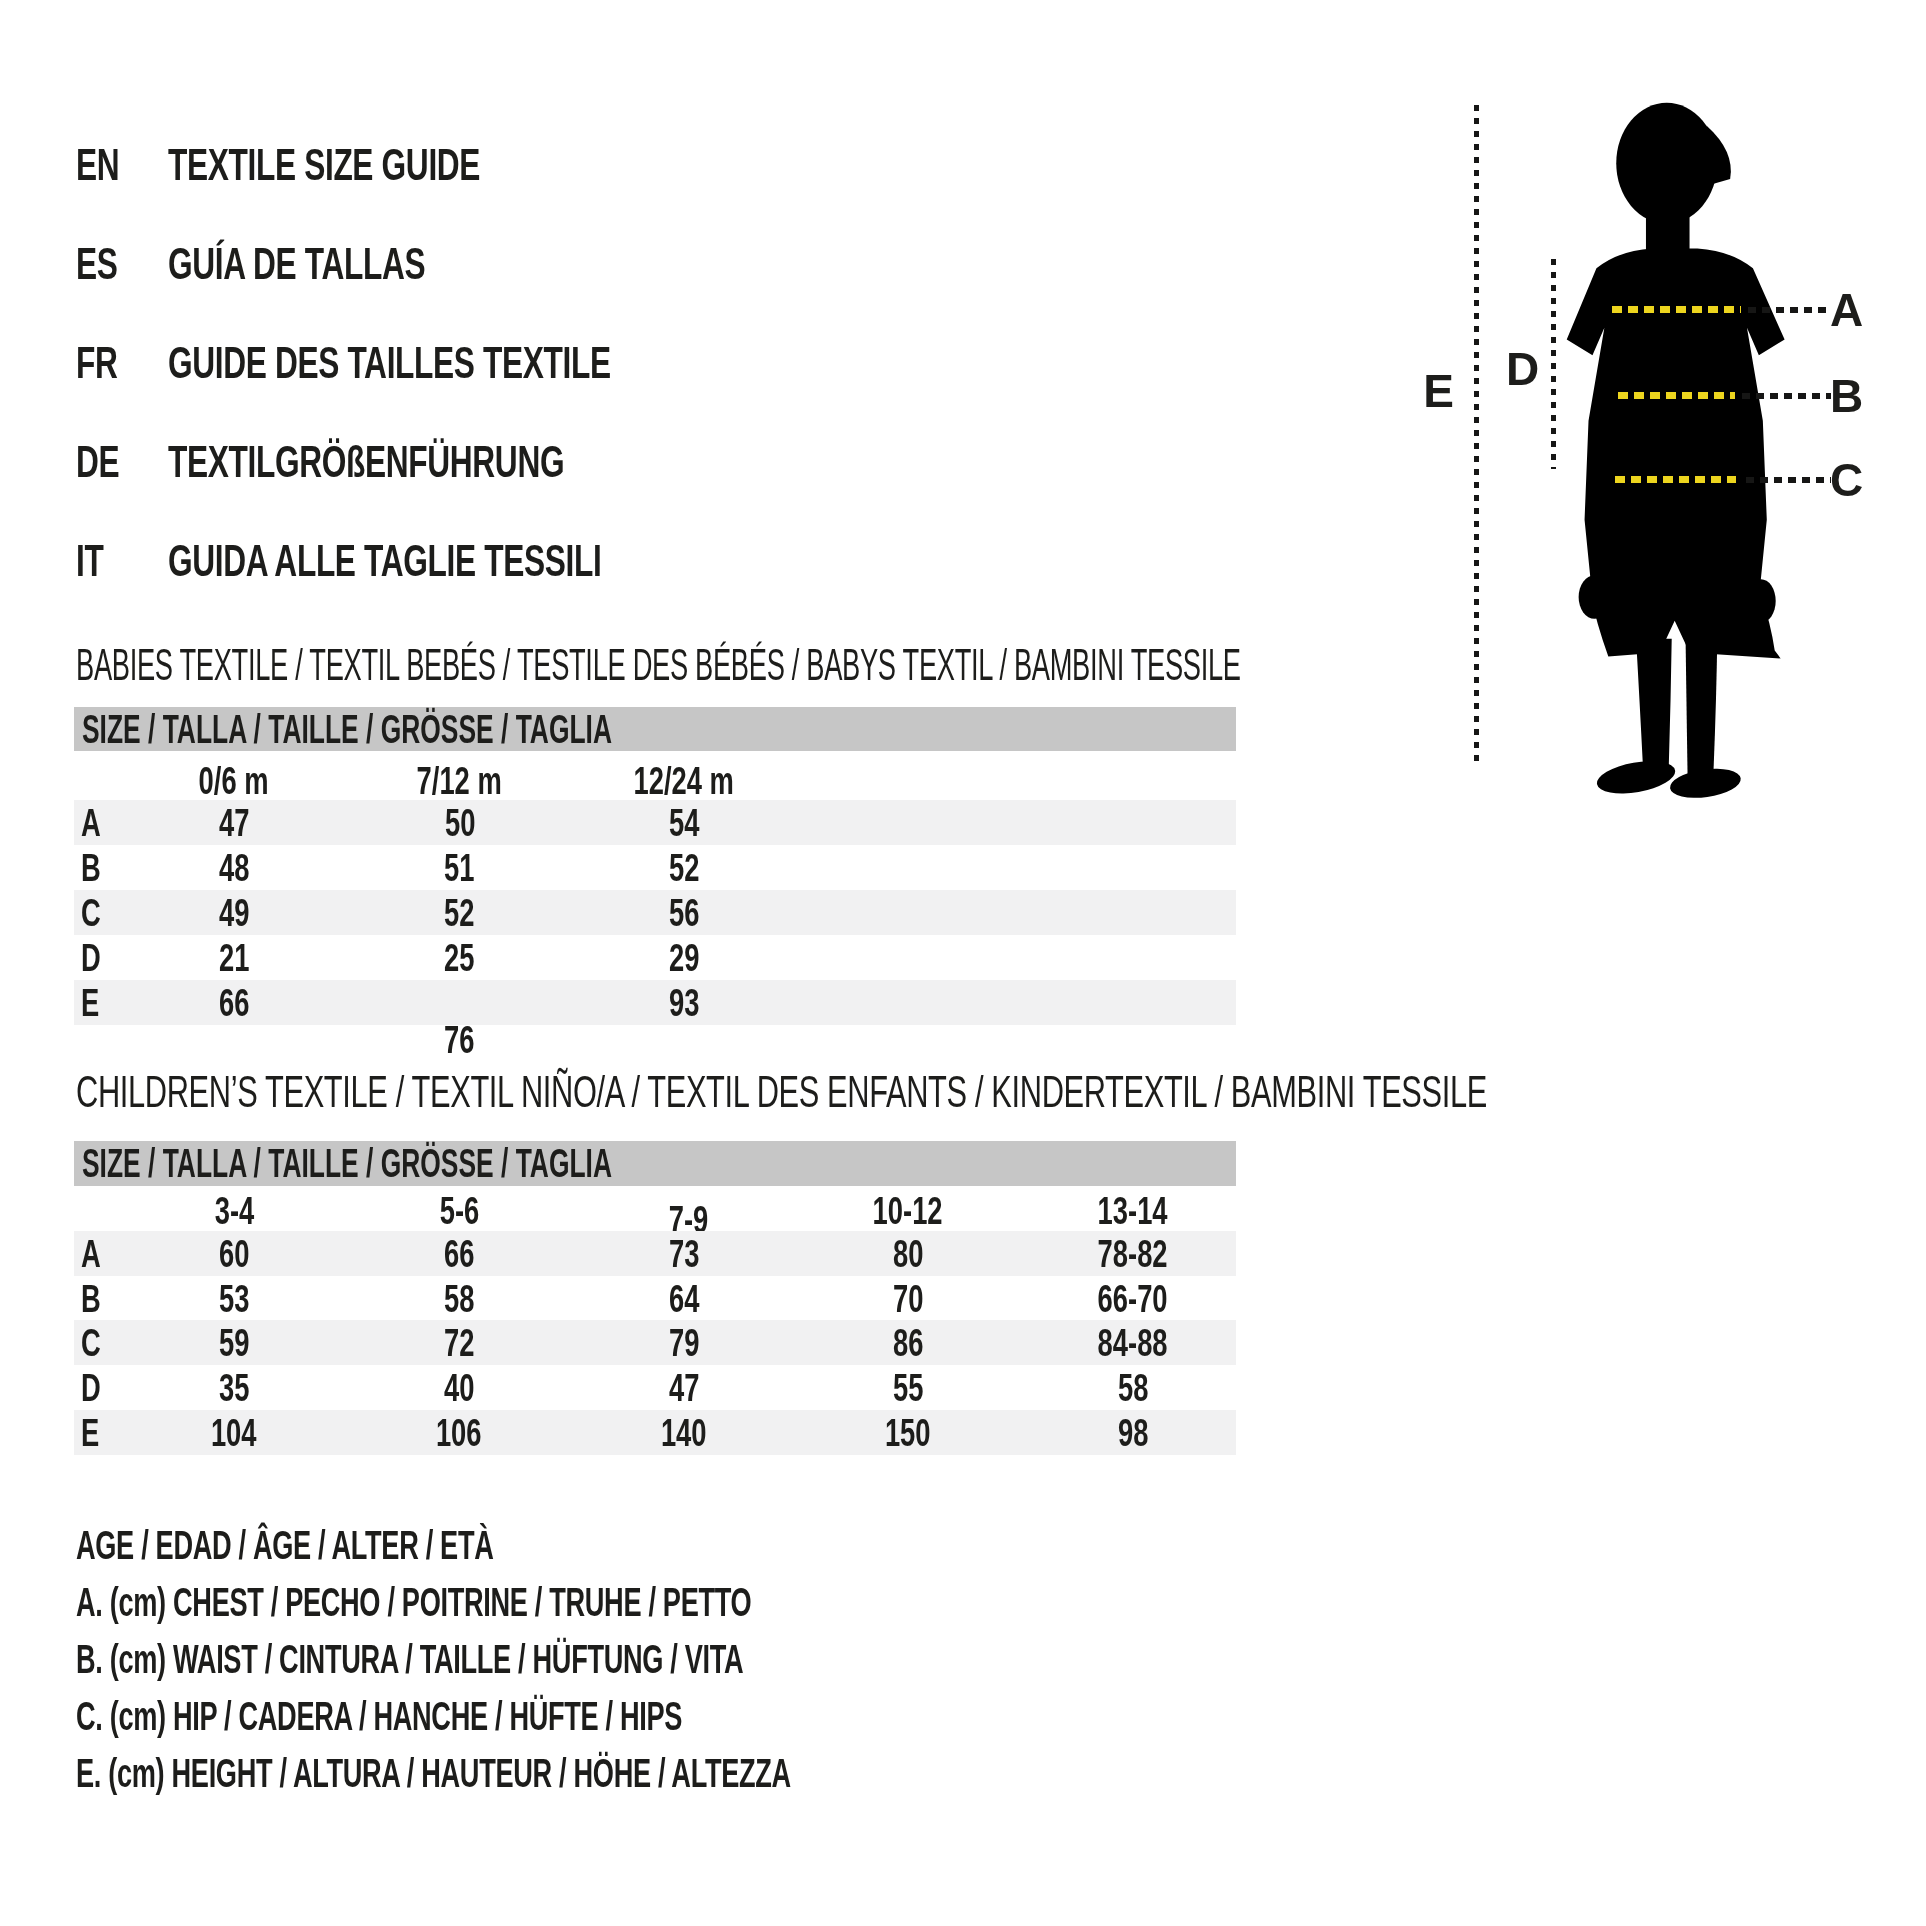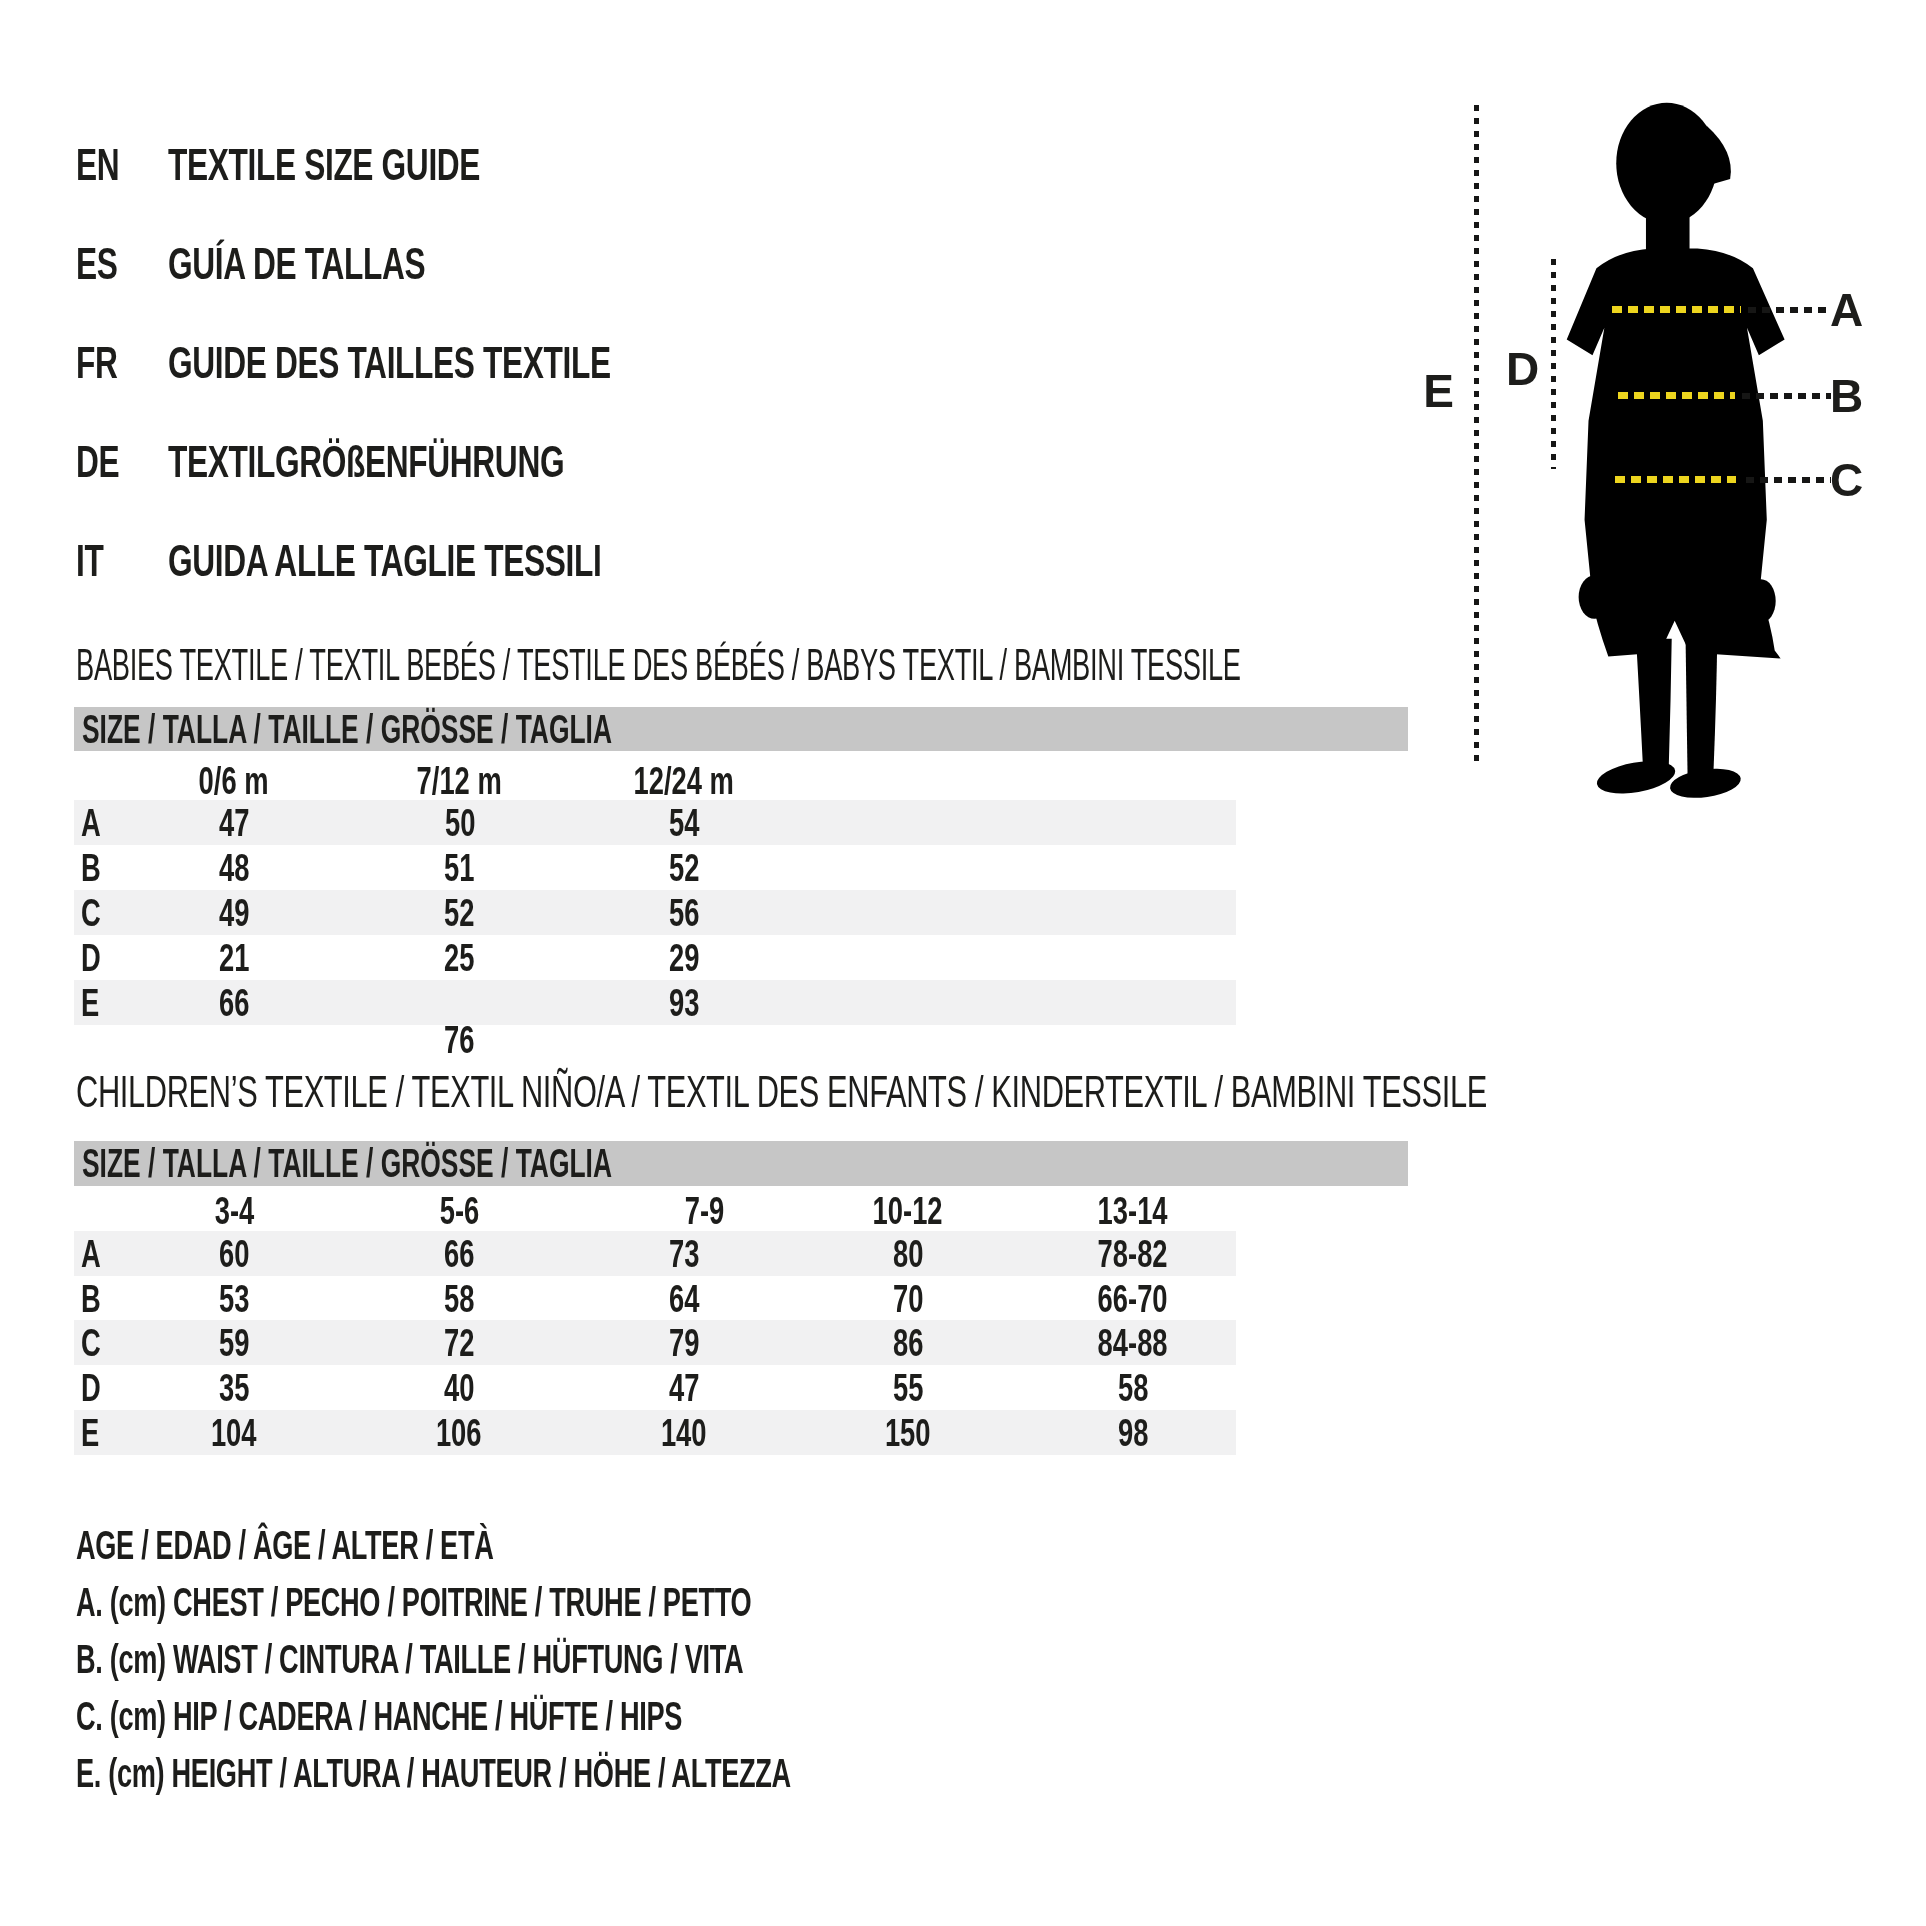--- a/index.html
+++ b/index.html
@@ -32,21 +32,21 @@
   .hdark.c{left:1746px;top:477px;width:85px;}
   .figlabel{position:absolute;font-size:46px;font-weight:700;line-height:46px;letter-spacing:-1px;}
   .figlabel.la{left:1830px;top:287px;}
   .figlabel.lb{left:1830px;top:373px;}
   .figlabel.lc{left:1830px;top:457px;}
   .figlabel.ld{left:1497px;top:346px;width:50px;text-align:center;}
   .figlabel.le{left:1413px;top:368px;width:50px;text-align:center;}
 
   
   .section-title{position:absolute;left:76px;font-size:44px;font-weight:400;line-height:42px;letter-spacing:-0.5px;}
-  .size-bar{position:absolute;left:74px;width:1334px;background:#c6c6c6;display:flex;align-items:center;}
+  .size-bar{position:absolute;left:74px;width:1162px;background:#c6c6c6;display:flex;align-items:center;}
   .size-bar .cx{margin-left:8px;font-size:40px;font-weight:700;--sx:0.66;}
   .thead,.trow{position:absolute;left:74px;width:1162px;}
   .cell{position:absolute;width:168px;text-align:center;font-size:38px;font-weight:700;}
   .rowlabel{position:absolute;left:7px;font-size:38px;font-weight:700;}
   .trow.striped{background:#f1f1f2;}
   .thead .cell,.trow .cell,.rowlabel{top:50%;transform:translateY(-50%);}
   .trow,.thead{height:45px;}
 
   
   .legend{position:absolute;left:76px;top:1523px;width:1089px;}
@@ -169,21 +169,21 @@
   <div class="section-title" style="top:1071px;">
     <span class="cx" style="--sx:0.7;">CHILDREN’S TEXTILE / TEXTIL NIÑO/A / TEXTIL DES ENFANTS / KINDERTEXTIL / BAMBINI TESSILE</span>
   </div>
   <div class="size-bar" style="top:1141px;height:45px;">
     <span class="cx">SIZE / TALLA / TAILLE / GRÖSSE / TAGLIA</span>
   </div>
   <div id="children-table">
       <div class="thead" style="top: 1188px;">
         <span class="cell colhead" style="left: 76px;"><span class="cxc">3-4</span></span>
         <span class="cell colhead" style="left: 301px;"><span class="cxc">5-6</span></span>
-        <span class="cell colhead" style="left: 546px;"><span class="cxc">7-9</span></span>
+        <span class="cell colhead" style="left: 530px; margin-top: 9px;"><span class="cxc">7-9</span></span>
         <span class="cell colhead" style="left: 750px;"><span class="cxc">10-12</span></span>
         <span class="cell colhead" style="left: 975px;"><span class="cxc">13-14</span></span>
       </div>
       <div class="trow striped" style="top: 1231px; height: 45px;">
         <span class="rowlabel"><span class="cx">A</span></span>
         <span class="cell" style="left: 76px;"><span class="cxc">60</span></span>
         <span class="cell" style="left: 301px;"><span class="cxc">66</span></span>
         <span class="cell" style="left: 526px;"><span class="cxc">73</span></span>
         <span class="cell" style="left: 750px;"><span class="cxc">80</span></span>
         <span class="cell" style="left: 975px;"><span class="cxc">78-82</span></span>

